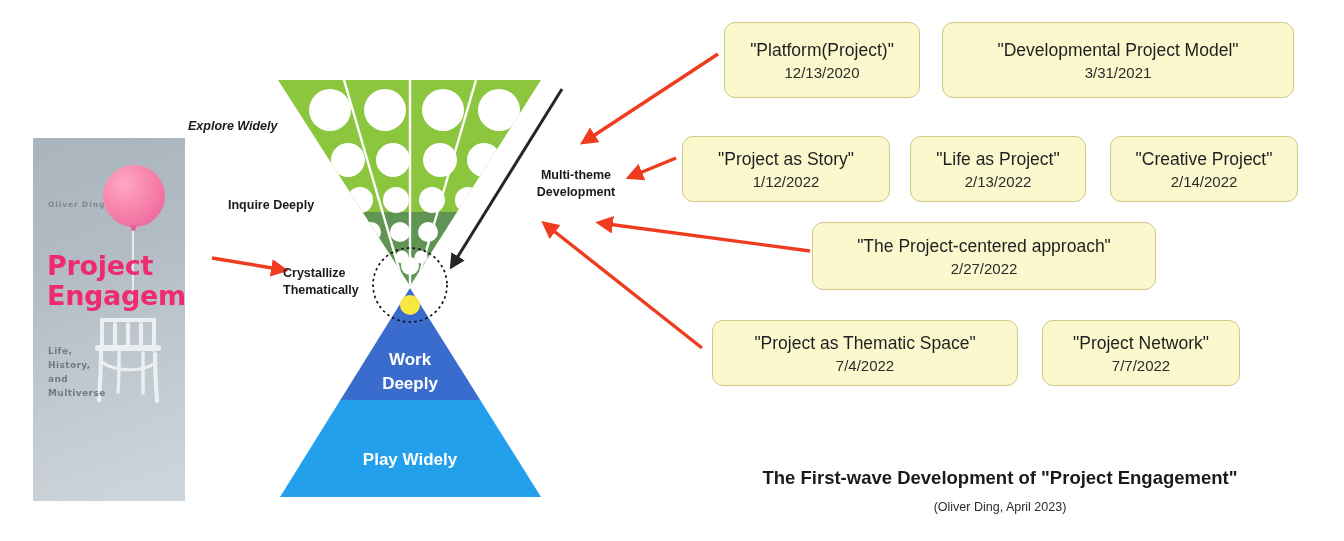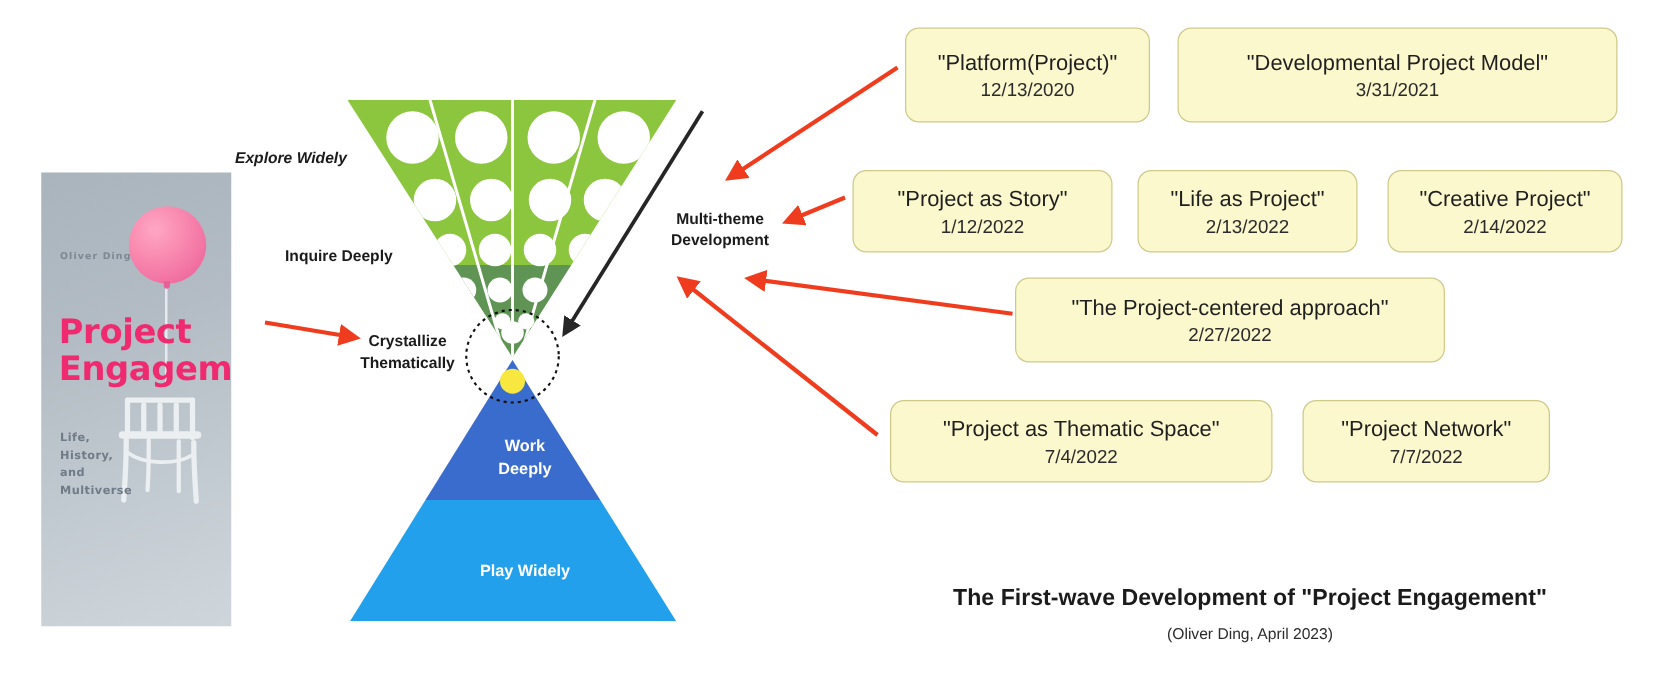--- a/index.html
+++ b/index.html
@@ -60,25 +60,25 @@
     left:20px; top:430px; width:180px;
     text-align:center; font-size:13.5px; line-height:1.55; color:#2b2b2b;
   }
 
   
   .diag-label {
     font-size:12.5px; font-weight:bold; color:#1b1b1b; line-height:1.35;
   }
   #label-explore { left:188px; top:118px;font-style:italic; }
   #label-inquire { left:228px; top:197px; }
-  #label-crystallize { left:283px; top:265px; text-align:center; width:86px; }
+  #label-crystallize { left:283px; top:265px; text-align:left; width:86px; }
   #label-multitheme { left:528px; top:167px; width:96px; text-align:center; }
 
   .tri-label {
-    color:#ffffff; font-weight:bold; font-size:13px; text-align:center; line-height:1.4;margin-left:10px;
+    color:#ffffff; font-weight:bold; font-size:17px; text-align:center; line-height:1.4;
   }
   #label-work { left:373px; top:348px; width:74px; }
   #label-play { left:357px; top:448px; width:106px; }
 
   
   .card {
     background:#fbf8cd;
     border:1.6px solid #cfc98a;
     border-radius:11px;
     box-sizing:border-box;

